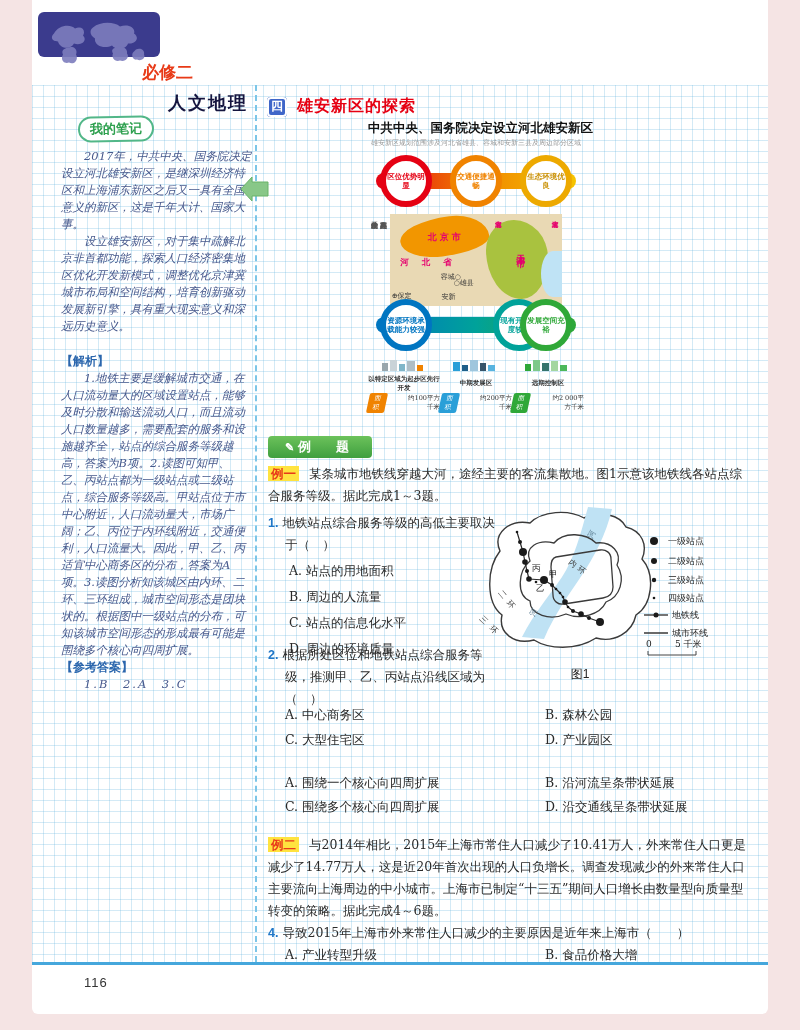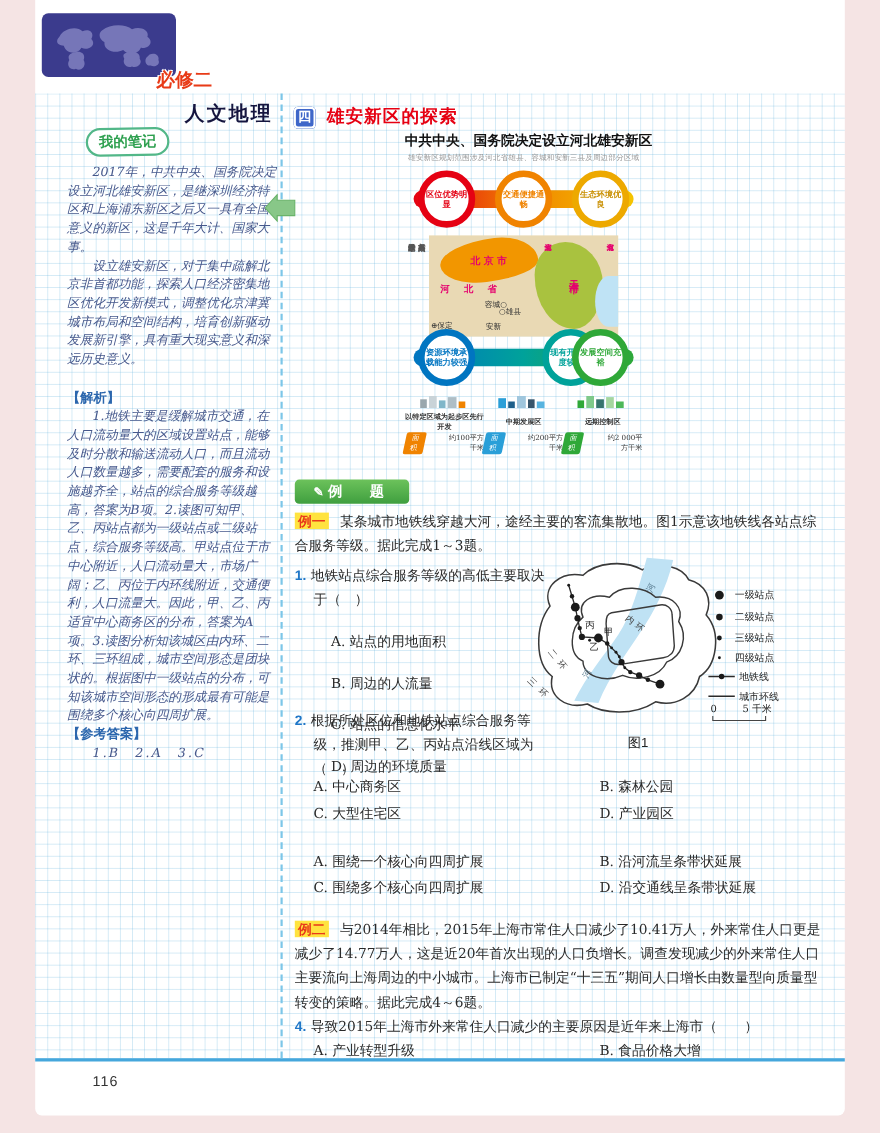--- a/index.html
+++ b/index.html
@@ -6,21 +6,21 @@
   body{font-family:"Liberation Sans",sans-serif;}
   #app{position:relative;width:800px;height:1030px;background:#f5e4e4;overflow:hidden;}
   .page{position:absolute;left:32px;top:0;width:736px;height:1014px;background:#ffffff;border-radius:0 0 6px 6px;}
   .grid-area{position:absolute;left:32px;top:85px;width:736px;height:877px;
     background-image:linear-gradient(to right,rgba(110,185,225,.30) 1px,transparent 1px),
                      linear-gradient(to bottom,rgba(110,185,225,.30) 1px,transparent 1px);
     background-size:11px 11px;border-bottom:3px solid #45a7dc;}
   .divider{position:absolute;left:255px;top:85px;height:877px;border-left:2px dashed #7cc6e8;}
 
   
-  .brand-box{position:absolute;left:38px;top:12px;width:122px;height:58px;background:#3b3b8d;border-radius:6px;}
+  .brand-box{position:absolute;left:38px;top:12px;width:122px;height:45px;background:#3b3b8d;border-radius:6px;}
   .brand-label{position:absolute;left:104px;top:49px;color:#e83a17;font-weight:bold;font-size:17px;
     text-shadow:-1px -1px 0 #fff,1px -1px 0 #fff,-1px 1px 0 #fff,1px 1px 0 #fff;white-space:nowrap;}
   .subject{position:absolute;left:168px;top:47px;color:#15153f;font-weight:bold;font-size:18px;letter-spacing:2px;margin-top:44px;}
 
   
   .notes-title{position:absolute;left:78px;top:116px;border:2px solid #52b788;border-radius:13px;
     padding:2px 10px;color:#2ea04f;font-size:13px;font-weight:bold;background:#fff;transform:rotate(-1deg);
     font-family:"DejaVu Serif",serif;}
   .notes-body{position:absolute;left:61px;top:148px;width:191px;font-family:"DejaVu Serif",serif;
     font-style:italic;font-size:11.5px;line-height:17px;color:#46588c;}
@@ -74,21 +74,21 @@
   .ex-banner{position:absolute;left:268px;top:436px;width:104px;height:22px;border-radius:4px;
     background:linear-gradient(180deg,#6cc25b,#3f9f3f);color:#fff;font-weight:bold;font-size:13px;
     display:flex;align-items:center;justify-content:center;letter-spacing:6px;}
   .ex-banner .pen{letter-spacing:0;margin-right:4px;font-size:11px;}
   .para,.q,.optrow,.opt-stack{font-family:"DejaVu Serif",serif;font-size:12.5px;color:#2a2a2a;line-height:22px;}
   .para{position:absolute;}
   .tag{background:#ffe33f;color:#e8391a;font-weight:bold;padding:0 3px;margin-right:10px;}
   .q{position:absolute;padding-left:17px;text-indent:-17px;}
   .qno{color:#2077c8;font-weight:bold;font-family:"Liberation Sans",sans-serif;margin-right:4px;}
   .opt-stack{position:absolute;}
-  .opt-stack div{margin:16px;}
+  .opt-stack div{margin:4px;}
   .optrow{position:absolute;display:flex;padding-left:17px;}
   .optrow span{width:260px;display:inline-block;}
 
   .figure{position:absolute;left:472px;top:505px;width:272px;}
   .figcap{width:272px;text-align:center;transform:translateX(-28px);font-family:"Liberation Sans",sans-serif;
     font-size:12px;color:#222;margin-top:2px;}
   .figure svg text{font-family:"DejaVu Serif",serif;}
 
   .footer-num{position:absolute;left:84px;top:975px;font-size:13px;color:#333;letter-spacing:1px;}
 </style>

